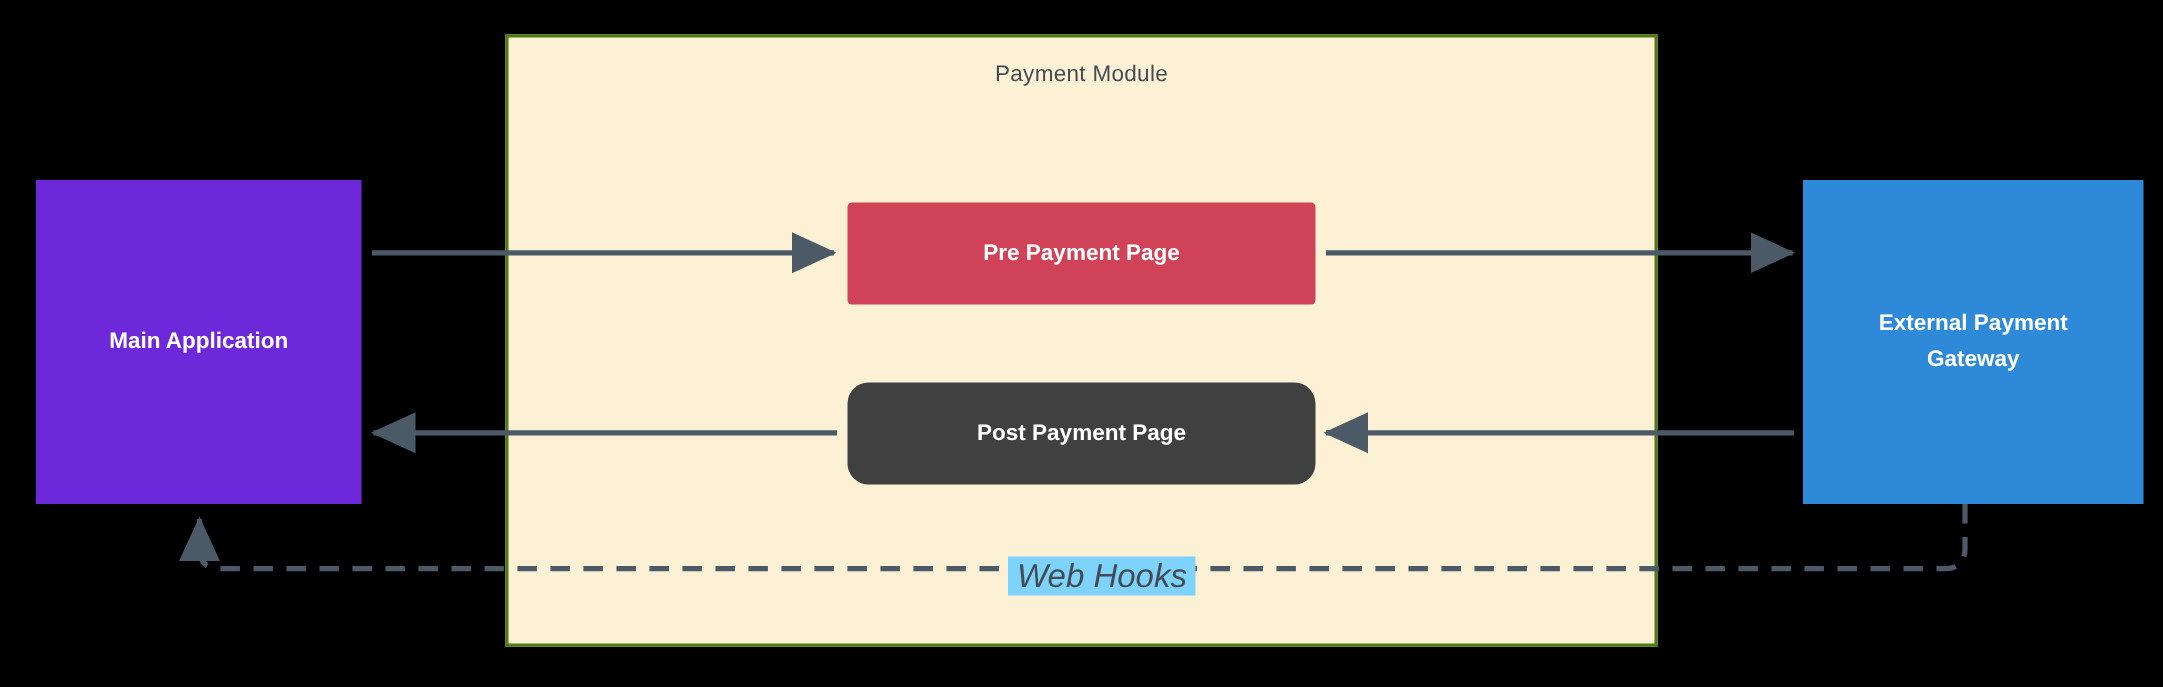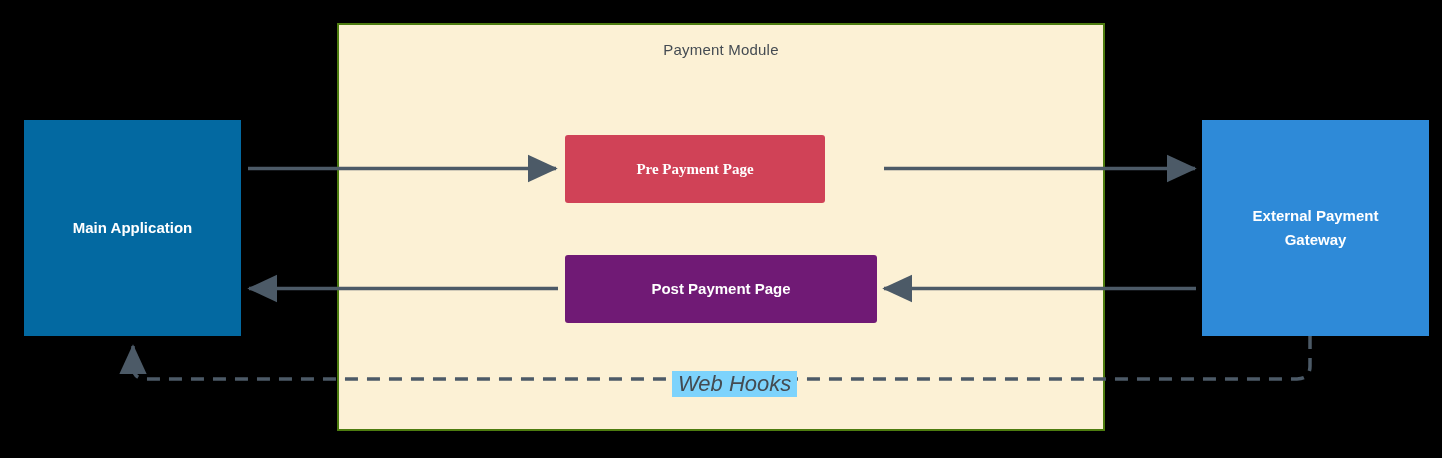--- a/index.html
+++ b/index.html
@@ -53,48 +53,47 @@
     font-weight: bold;
     font-size: 15px;
     line-height: 24px;
   }
 
   .node-main-app {
     left: 24px;
     top: 120px;
     width: 217px;
     height: 216px;
-    background: #0369a1;
+    background: #6d28d9;
   }
 
   .node-gateway {
     left: 1202px;
     top: 120px;
     width: 227px;
     height: 216px;
     background: #2E8AD8;
   }
 
   .node-pre {
     left: 565px;
     top: 135px;
-    width: 260px;
+    width: 312px;
     height: 68px;
     background: #D04257;
     border-radius: 3px;
-    font-family: Liberation Serif, serif;
   }
 
   .node-post {
     left: 565px;
     top: 255px;
     width: 312px;
     height: 68px;
-    background: #701a75;
-    border-radius: 3px;
+    background: #404040;
+    border-radius: 14px;
   }
 
   .node-label { display: block; }
 
   
   #wires {
     position: absolute;
     left: 0;
     top: 0;
     width: 1442px;

